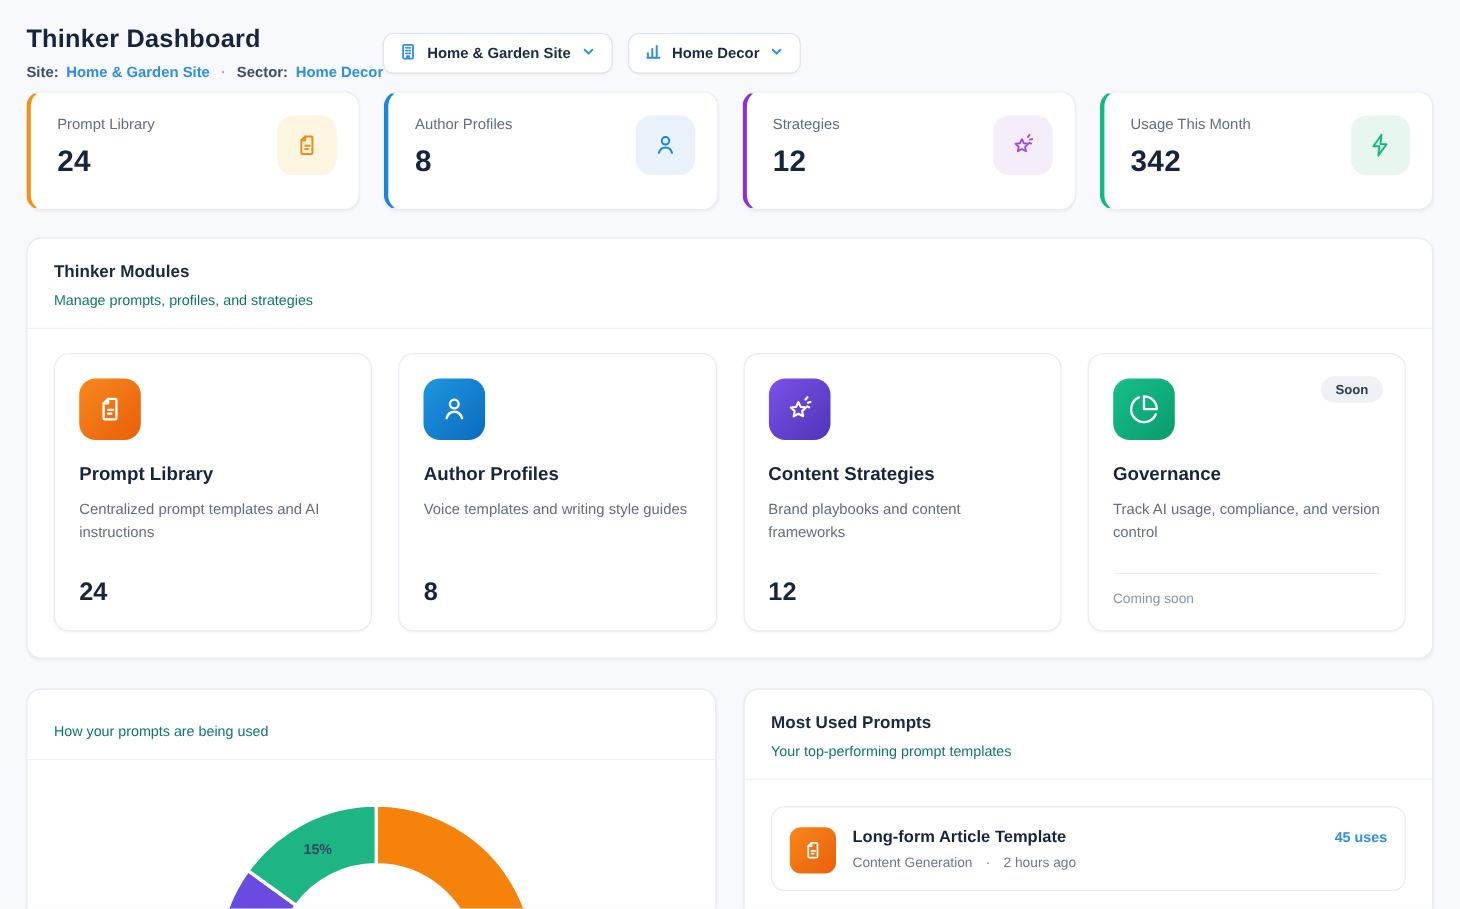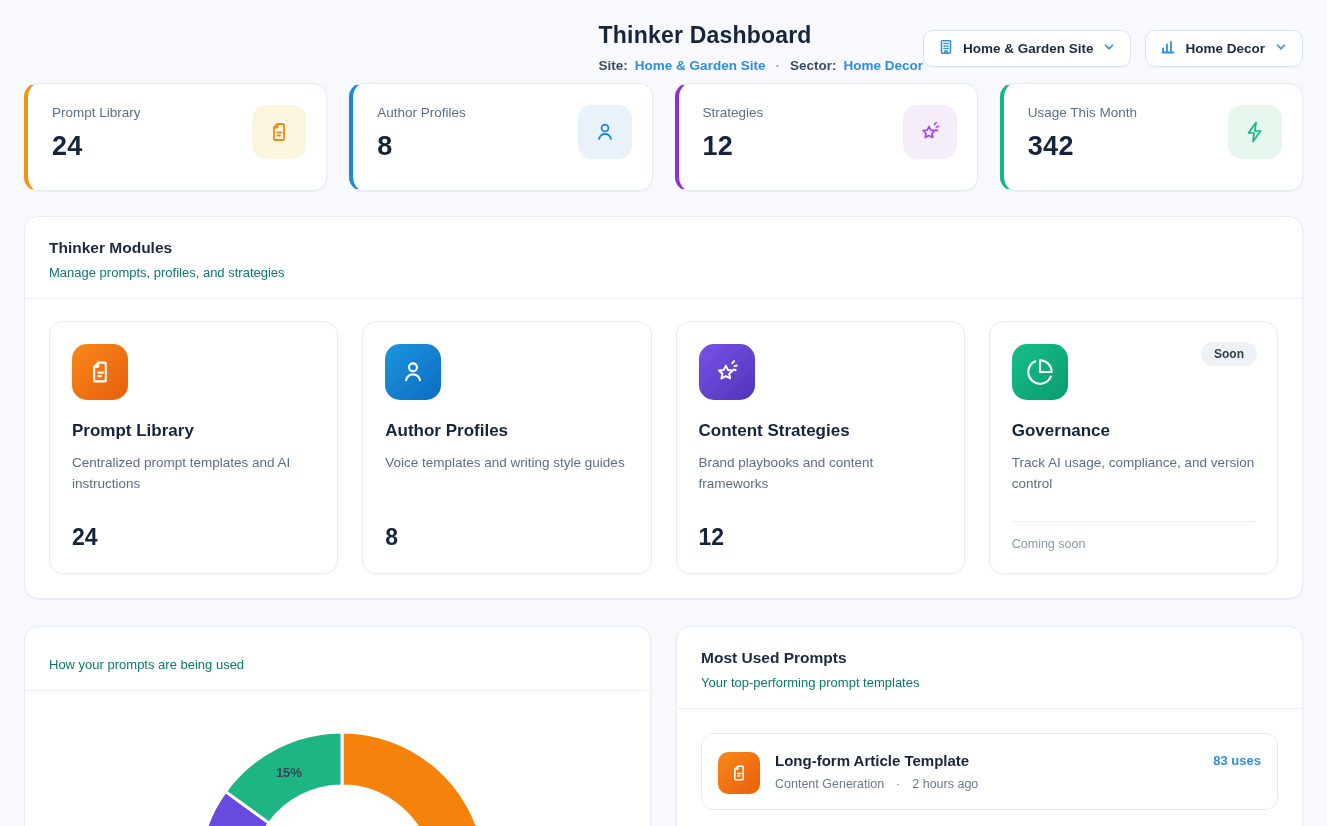--- a/index.html
+++ b/index.html
@@ -5,21 +5,21 @@
   * { margin:0; padding:0; box-sizing:border-box; }
   html,body { width:1327px; height:826px; overflow:hidden; }
   body {
     background:#f7f9fc;
     font-family:"Liberation Sans", sans-serif;
     color:#16243d;
   }
   .page { padding:22px 24px; }
 
   
-  .topbar { display:flex; justify-content:flex-end; align-items:flex-start; margin-bottom:10px; }
+  .topbar { display:flex; justify-content:flex-start; align-items:flex-start; margin-bottom:10px; }
   .page-title { font-size:23px; font-weight:800; letter-spacing:.2px; color:#16243d; }
   .meta { margin-top:9px; font-size:13.5px; font-weight:700; color:#3c4c66; display:flex; gap:7px; align-items:center; }
   .meta-link { color:#2e8fdd; text-decoration:none; cursor:pointer; }
   .meta .dot { color:#9db0c4; font-weight:800; padding:0 3px; }
   .head-right { display:flex; gap:14px; margin-top:8px; }
   .sel-btn {
     display:flex; align-items:center; gap:9px; background:#fff;
     border:1px solid #d7e4f0; border-radius:10px; padding:8px 14px;
     font-family:inherit; font-size:13.5px; font-weight:700; color:#1b2a41; cursor:pointer;
     box-shadow:0 1px 2px rgba(20,45,75,.04);
@@ -280,18 +280,18 @@
             </svg>
           </div>
           <div class="pbody">
             <div class="ptitle">Long-form Article Template</div>
             <div class="pmeta">
               <span>Content Generation</span>
               <span>·</span>
               <span>2 hours ago</span>
             </div>
           </div>
-          <div class="puses">83 uses</div>
+          <div class="puses">45 uses</div>
         </div>
       </div>
     </section>
   </div>
 </div>
 
 </body></html>

